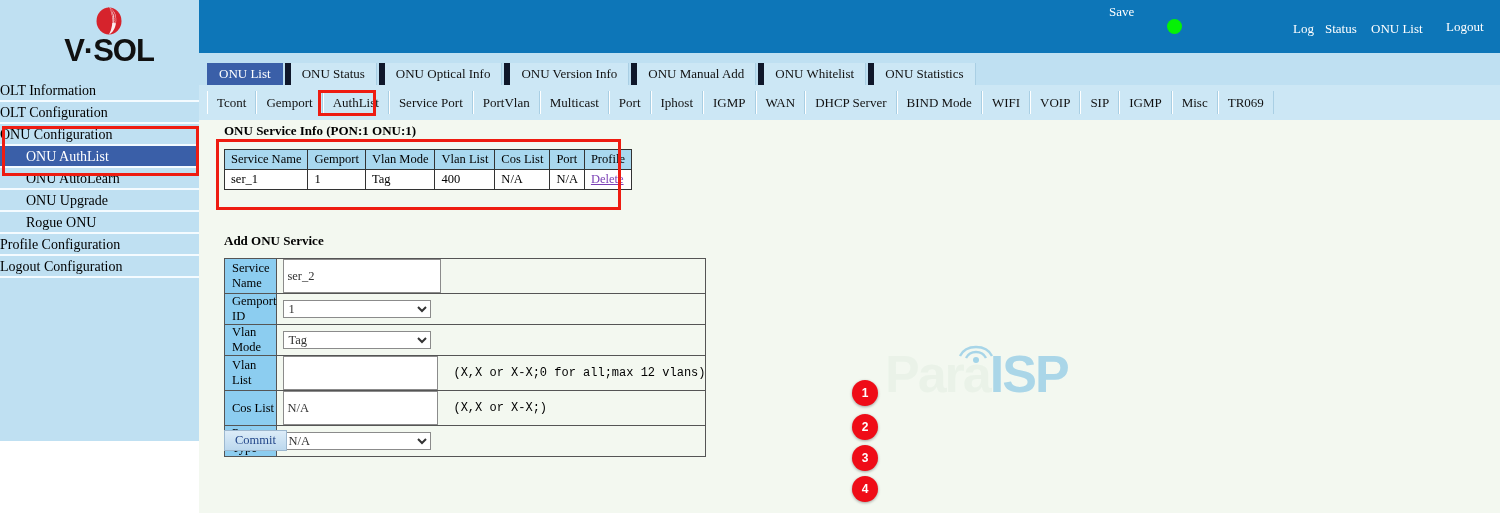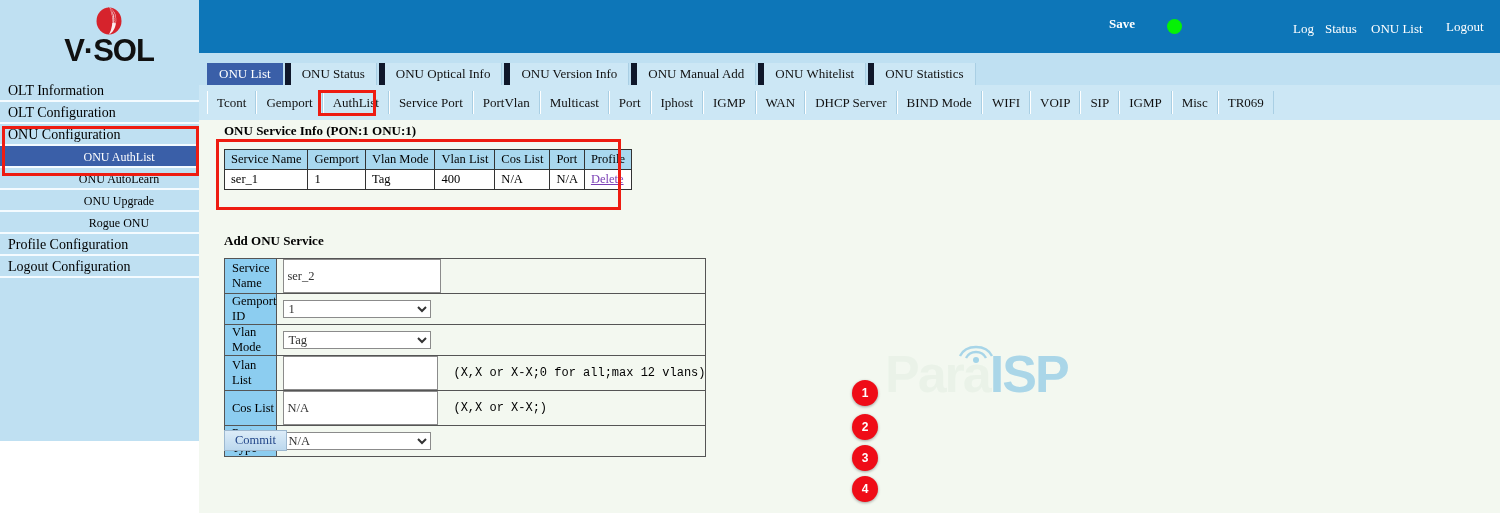--- a/index.html
+++ b/index.html
@@ -58,31 +58,29 @@
   .nav-list {
     list-style: none;
     margin: 0;
     padding: 0;
   }
   .nav-item {
     height: 22px;
     line-height: 22px;
     background: #bfe0f2;
     border-bottom: 2px solid #f4fbff;
-    padding-left: 8px;
     font-family: "Liberation Serif", serif;
     font-size: 14px;
     color: #000;
     cursor: pointer;
     box-sizing: border-box;
   }
   .nav-item.sub {
-    padding-left: 20px;
-    font-size: 12px;
-    text-align: center;
+    padding-left: 26px;
+    font-size: 14px;
   }
   .nav-item.active {
     background: #3a5fa8;
     color: #ffffff;
   }
 
   
   .hl {
     position: absolute;
     border: 3px solid #ee1c11;
@@ -102,21 +100,21 @@
     background: #0d76b8;
   }
   .top-link {
     color: #ffffff;
     font-family: "Liberation Serif", serif;
     font-size: 13px;
     text-decoration: none;
     cursor: pointer;
     white-space: nowrap;
   }
-  .save-link { position: absolute; left: 910px; top: 16px; font-weight: bold; }
+  .save-link { position: absolute; left: 910px; top: 4px; }
   .status-dot {
     position: absolute;
     left: 968px; top: 19px;
     width: 15px; height: 15px;
     border-radius: 50%;
     background: #05f205;
   }
   .link-log    { position: absolute; left: 1094px; top: 21px; }
   .link-status { position: absolute; left: 1126px; top: 21px; }
   .link-onulist{ position: absolute; left: 1172px; top: 21px; }

